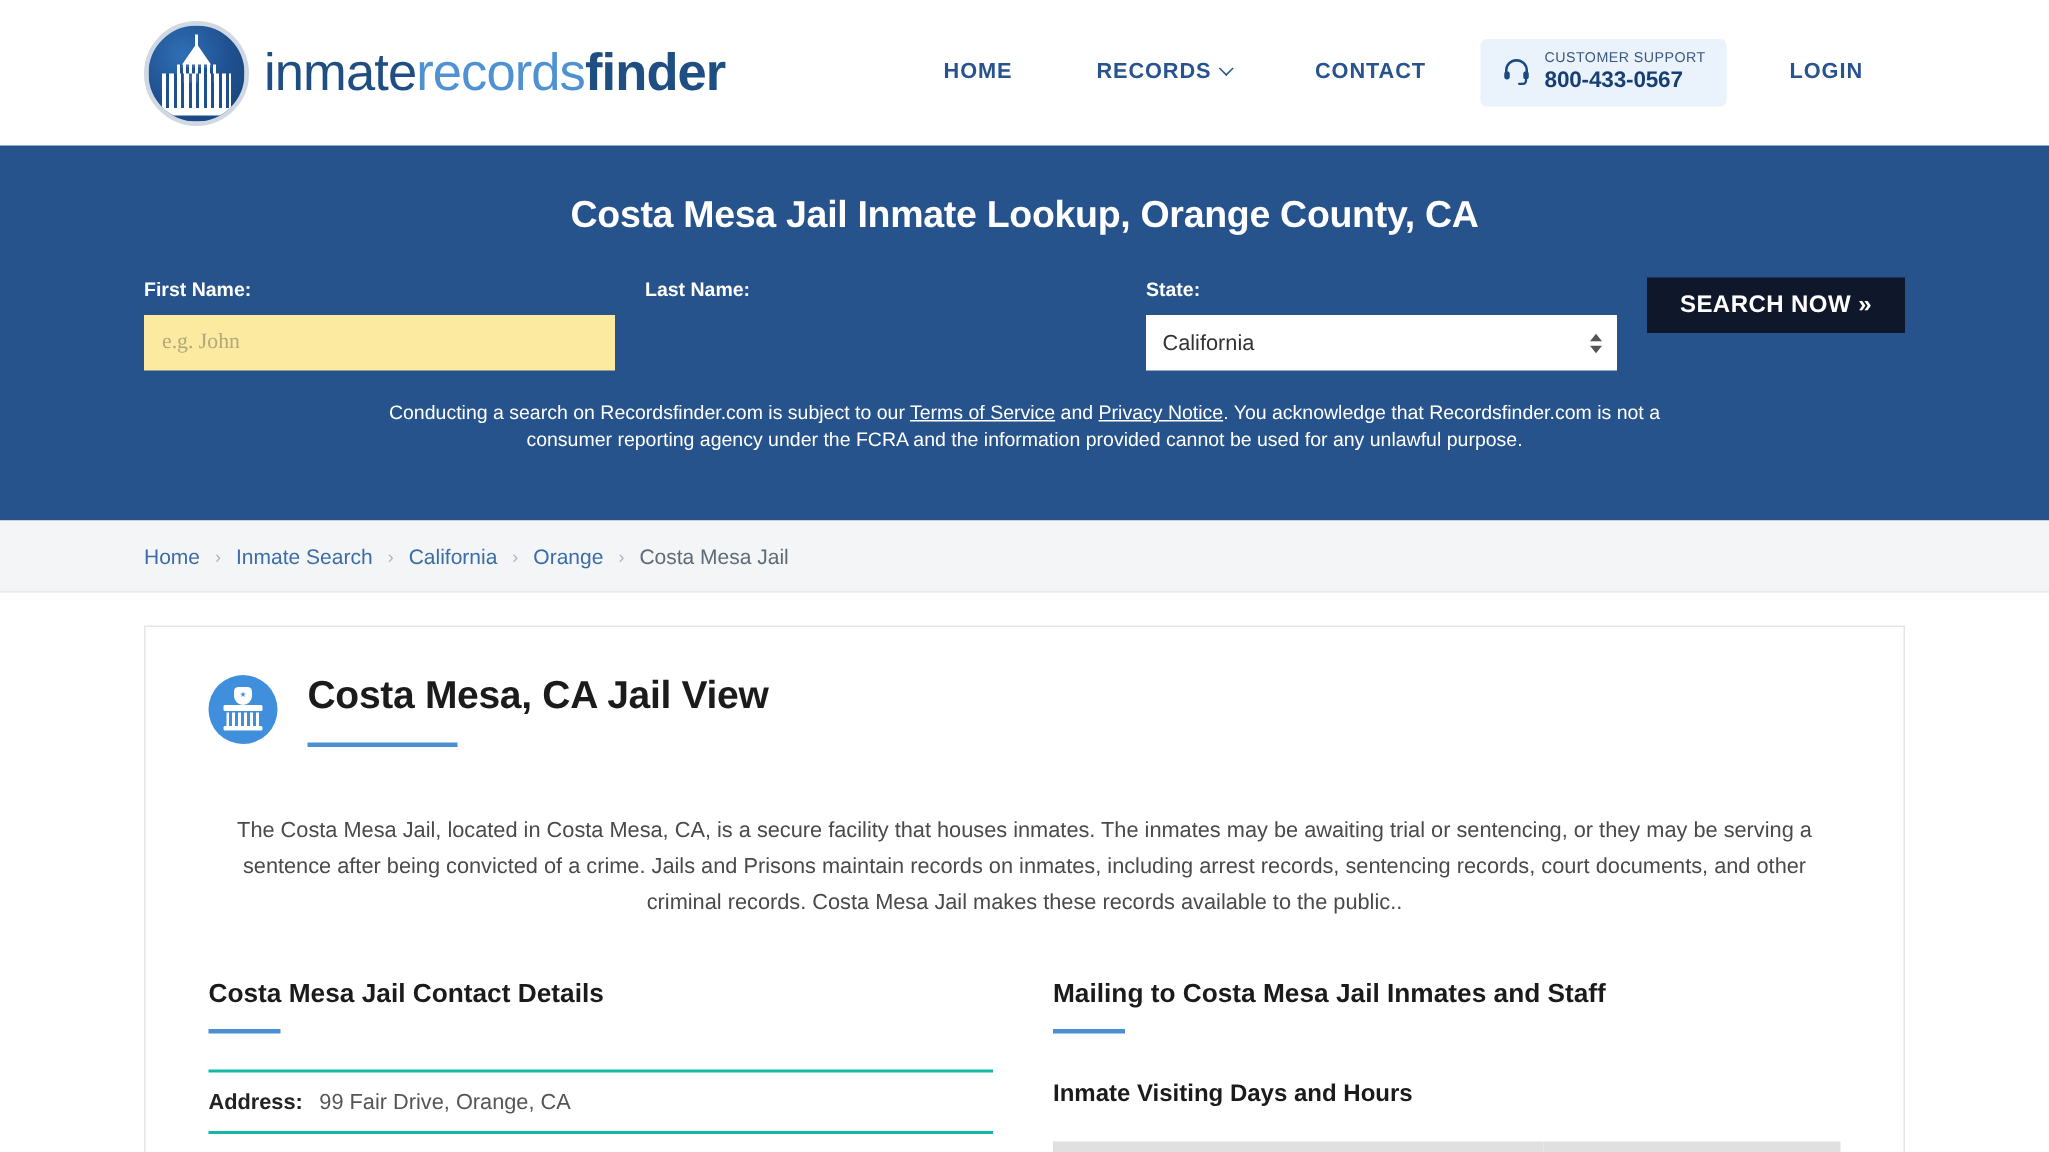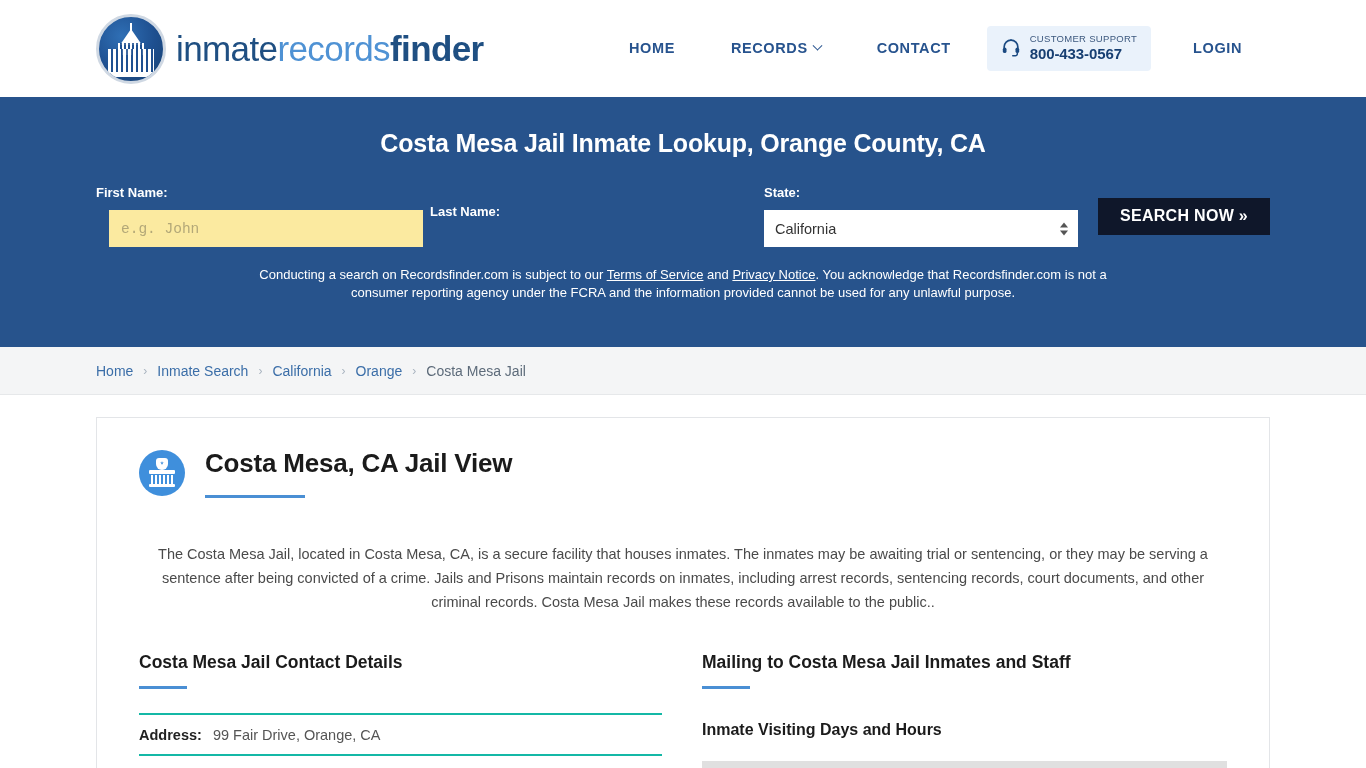--- a/index.html
+++ b/index.html
@@ -144,45 +144,44 @@
   .hero-title {
     color: #ffffff;
     font-size: 25px;
     font-weight: 700;
     text-align: center;
     padding-top: 32px;
     letter-spacing: -0.2px;
   }
   .form-row {
     display: flex;
-    align-items: center;
+    align-items: flex-start;
     margin-top: 27px;
     gap: 12px;
   }
   .field { display: flex; flex-direction: column; }
   .field.first { width: 318px; margin-right: 8px; }
   .field.last  { width: 318px; margin-right: 8px; }
   .field.state { width: 318px; margin-right: 8px; }
   .field-label {
     color: #ffffff;
     font-size: 13px;
     font-weight: 700;
     margin-bottom: 10px;
   }
   .txt-input {
     height: 37px;
     border: none;
     background: #fbeaa0;
     font-size: 14.5px;
     color: #555;
     padding: 12px 12px;
-    font-family: Liberation Mono, monospace;
+    font-family: Liberation Serif, serif;
     outline: none;
     width: 100%;
-    margin-left: 13px;
   }
   .txt-input::placeholder { color: #b3a878; }
   .sel-wrap { position: relative; width: 100%; }
   .sel-input {
     height: 37px;
     width: 100%;
     border: none;
     background: #ffffff;
     font-size: 14.5px;
     color: #333;

